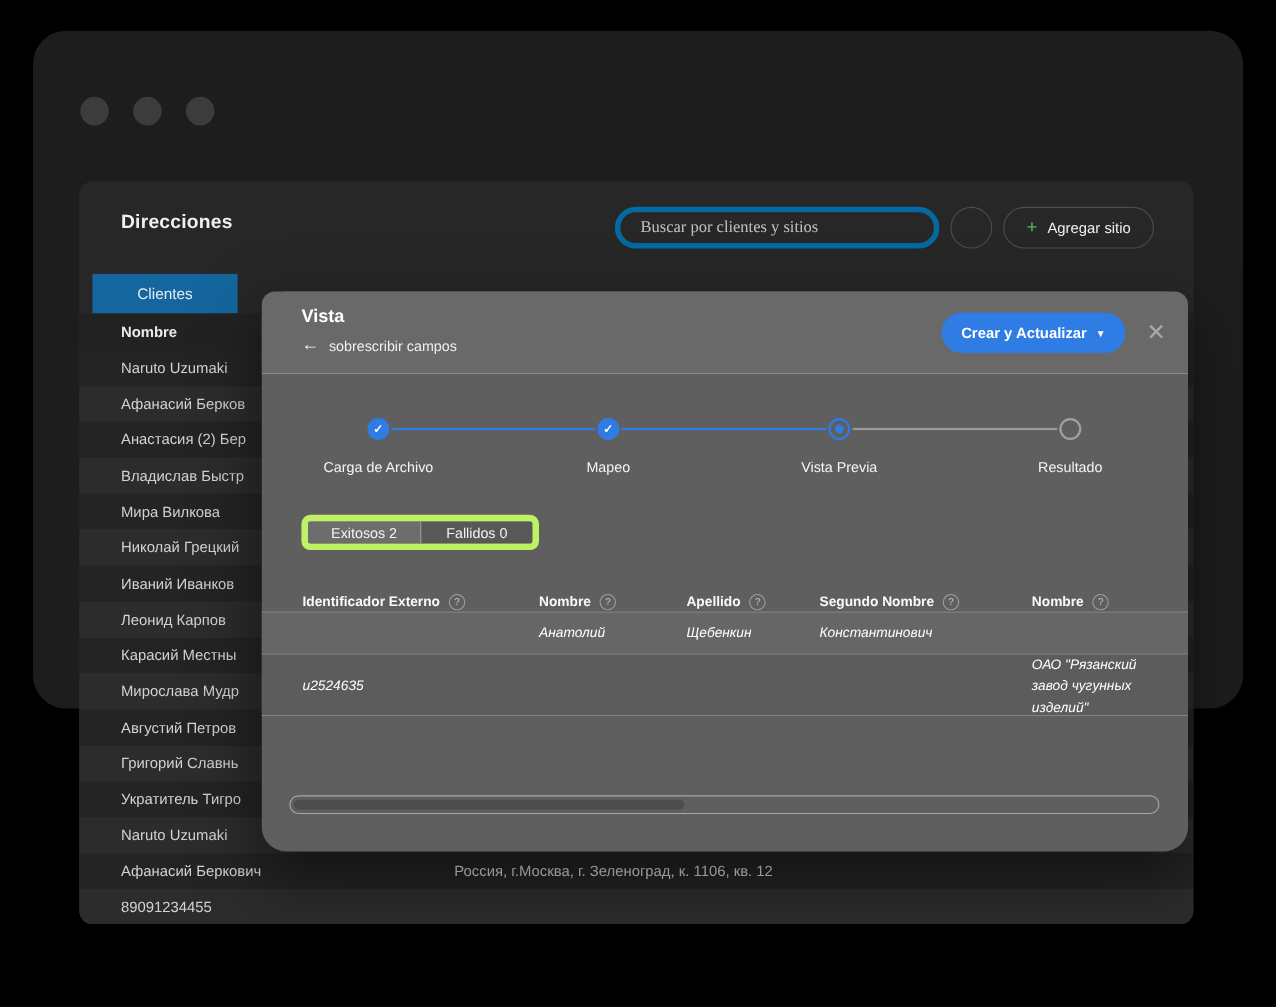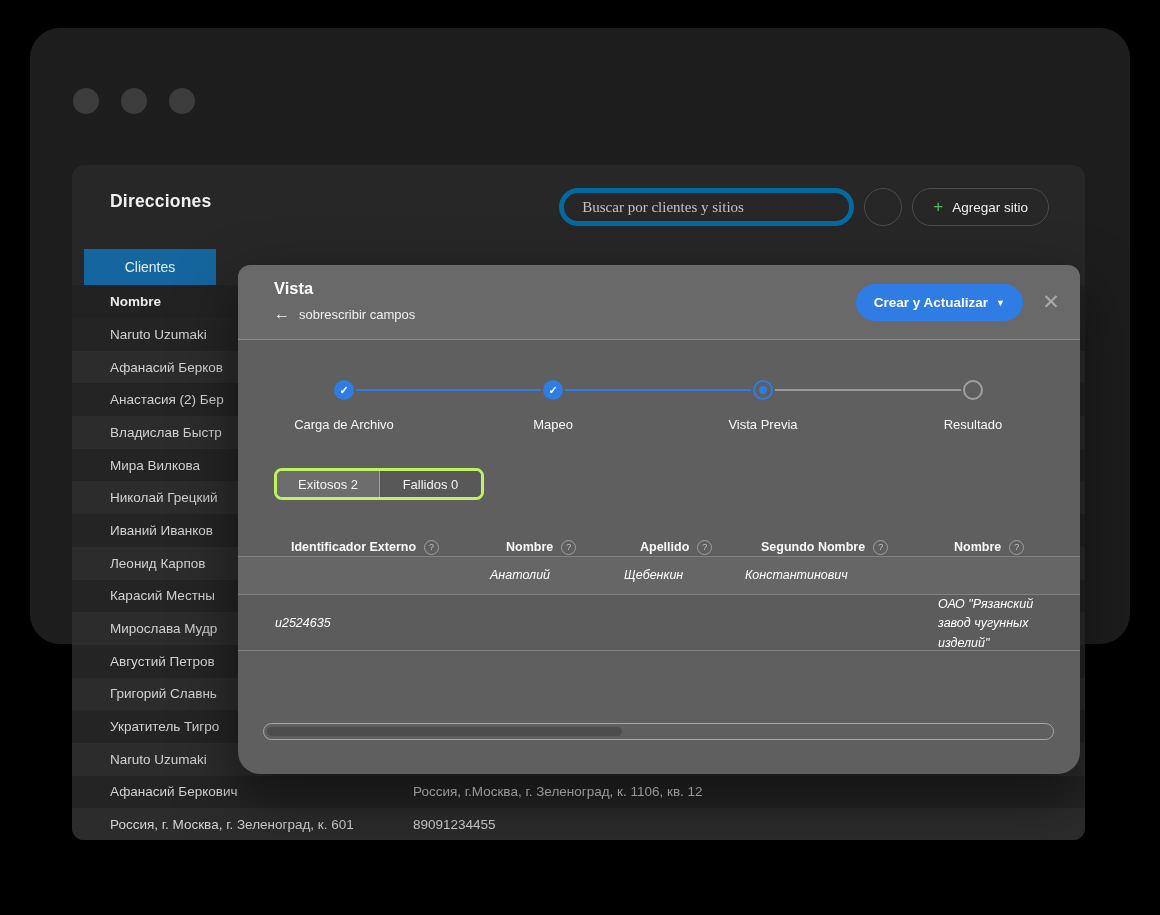--- a/index.html
+++ b/index.html
@@ -74,30 +74,30 @@
   .step-circle.done { background:var(--accent-blue); color:#fff; font-size:11px; font-weight:bold; }
   .step-circle.active { border:2px solid var(--accent-blue); background:transparent; }
   .step-circle.active .dot-inner { width:8px; height:8px; border-radius:50%;
                                    background:var(--accent-blue); }
   .step-circle.upcoming { border:2px solid #a0a0a0; background:transparent; }
   .step-label { position:absolute; top:77px; width:180px; text-align:center; color:#f5f5f5;
                 font-size:13px; white-space:nowrap; }
 
   
   .result-tabs { position:absolute; left:36px; top:128px; height:32px; display:flex;
-                 border:3px solid #bef264; border-radius:8px; overflow:hidden; }
+                 border:6px solid #bef264; border-radius:8px; overflow:hidden; }
   .result-tab { min-width:102px; padding:0 16px; display:flex; align-items:center;
                 justify-content:center; color:#f3f3f3; font-size:13px; cursor:pointer; }
   .result-tab.on  { background:#6d6d6d; }
   .result-tab.off { background:#585858; border-left:1px solid #a0a0a0; }
 
   
   .pv-grid { display:grid; grid-template-columns:215px 134px 121px 193px 1fr;
              align-items:center; padding-left:37px; padding-right:20px; }
-  .pv-head { position:absolute; left:16px; right:0; top:186px; height:42px; }
+  .pv-head { position:absolute; left:0; right:0; top:186px; height:42px; }
   .pv-head .hcell { display:flex; align-items:center; gap:8px; color:#fafafa; font-size:12.5px;
                     font-weight:bold; white-space:nowrap; overflow:hidden; }
   .help-icon { width:15px; height:15px; min-width:15px; border:1px solid #9f9f9f; border-radius:50%;
                color:#c3c3c3; font-size:9px; font-weight:normal; display:flex; align-items:center;
                justify-content:center; cursor:pointer; }
   #pv-rows { position:absolute; left:0; right:0; top:216px;font-style:italic; }
   .pv-row { border-top:1px solid #828282; color:#ffffff; font-size:12.5px; }
   .pv-row:last-child { border-bottom:1px solid #828282; }
   .pv-row.r0 { height:38px; background:#666666; }
   .pv-row.r1 { height:57px; background:#5c5c5c; }
@@ -204,21 +204,20 @@
           <span>Naruto Uzumaki</span>
           <span>1204, Зеленоград, Москва, Россия, 124460</span>
           <span></span>
         </div>
         <div class="bg-row dark">
           <span>Афанасий Беркович</span>
           <span>Россия, г.Москва, г. Зеленоград, к. 1106, кв. 12</span>
           <span></span>
         </div>
         <div class="bg-row light">
-          <span>Россия, г. Москва, г. Зеленоград, к. 601</span>
           <span>89091234455</span>
         </div>
       </div>
   </div>
 
   <div class="modal">
     <div class="modal-header">
       <div class="modal-title">Vista</div>
       <div class="back-line">
         <span class="arrow">←</span>

